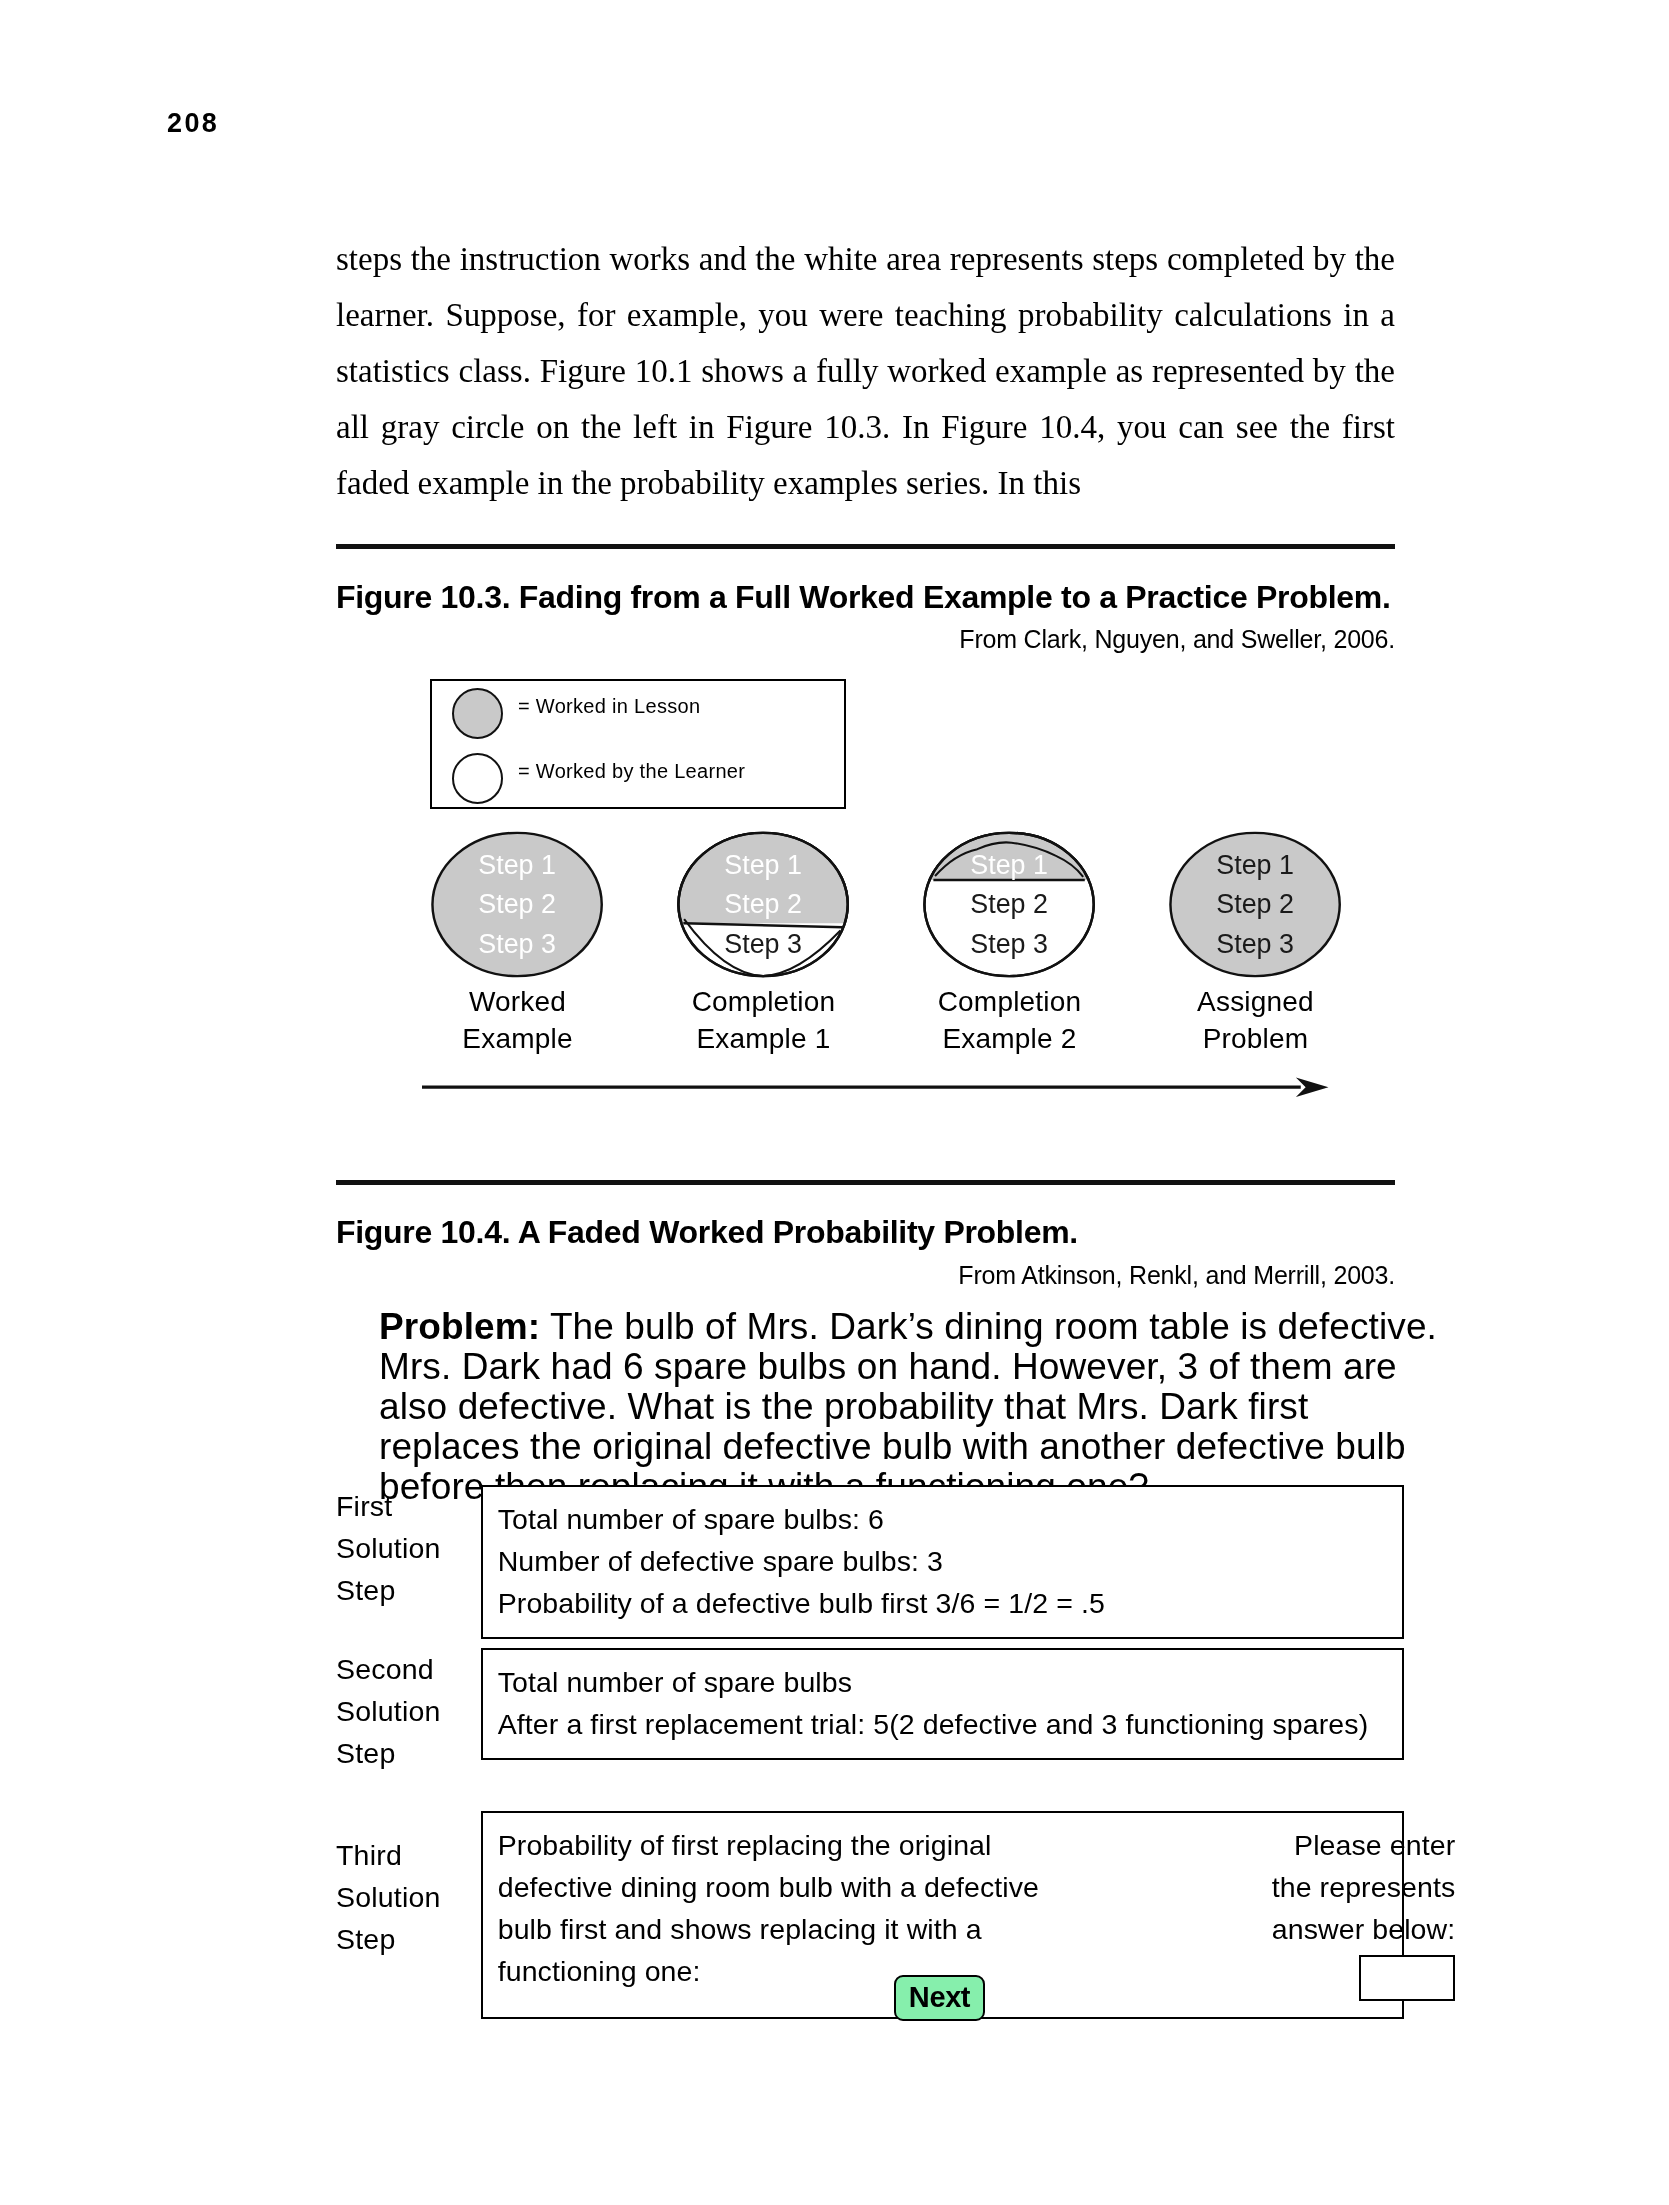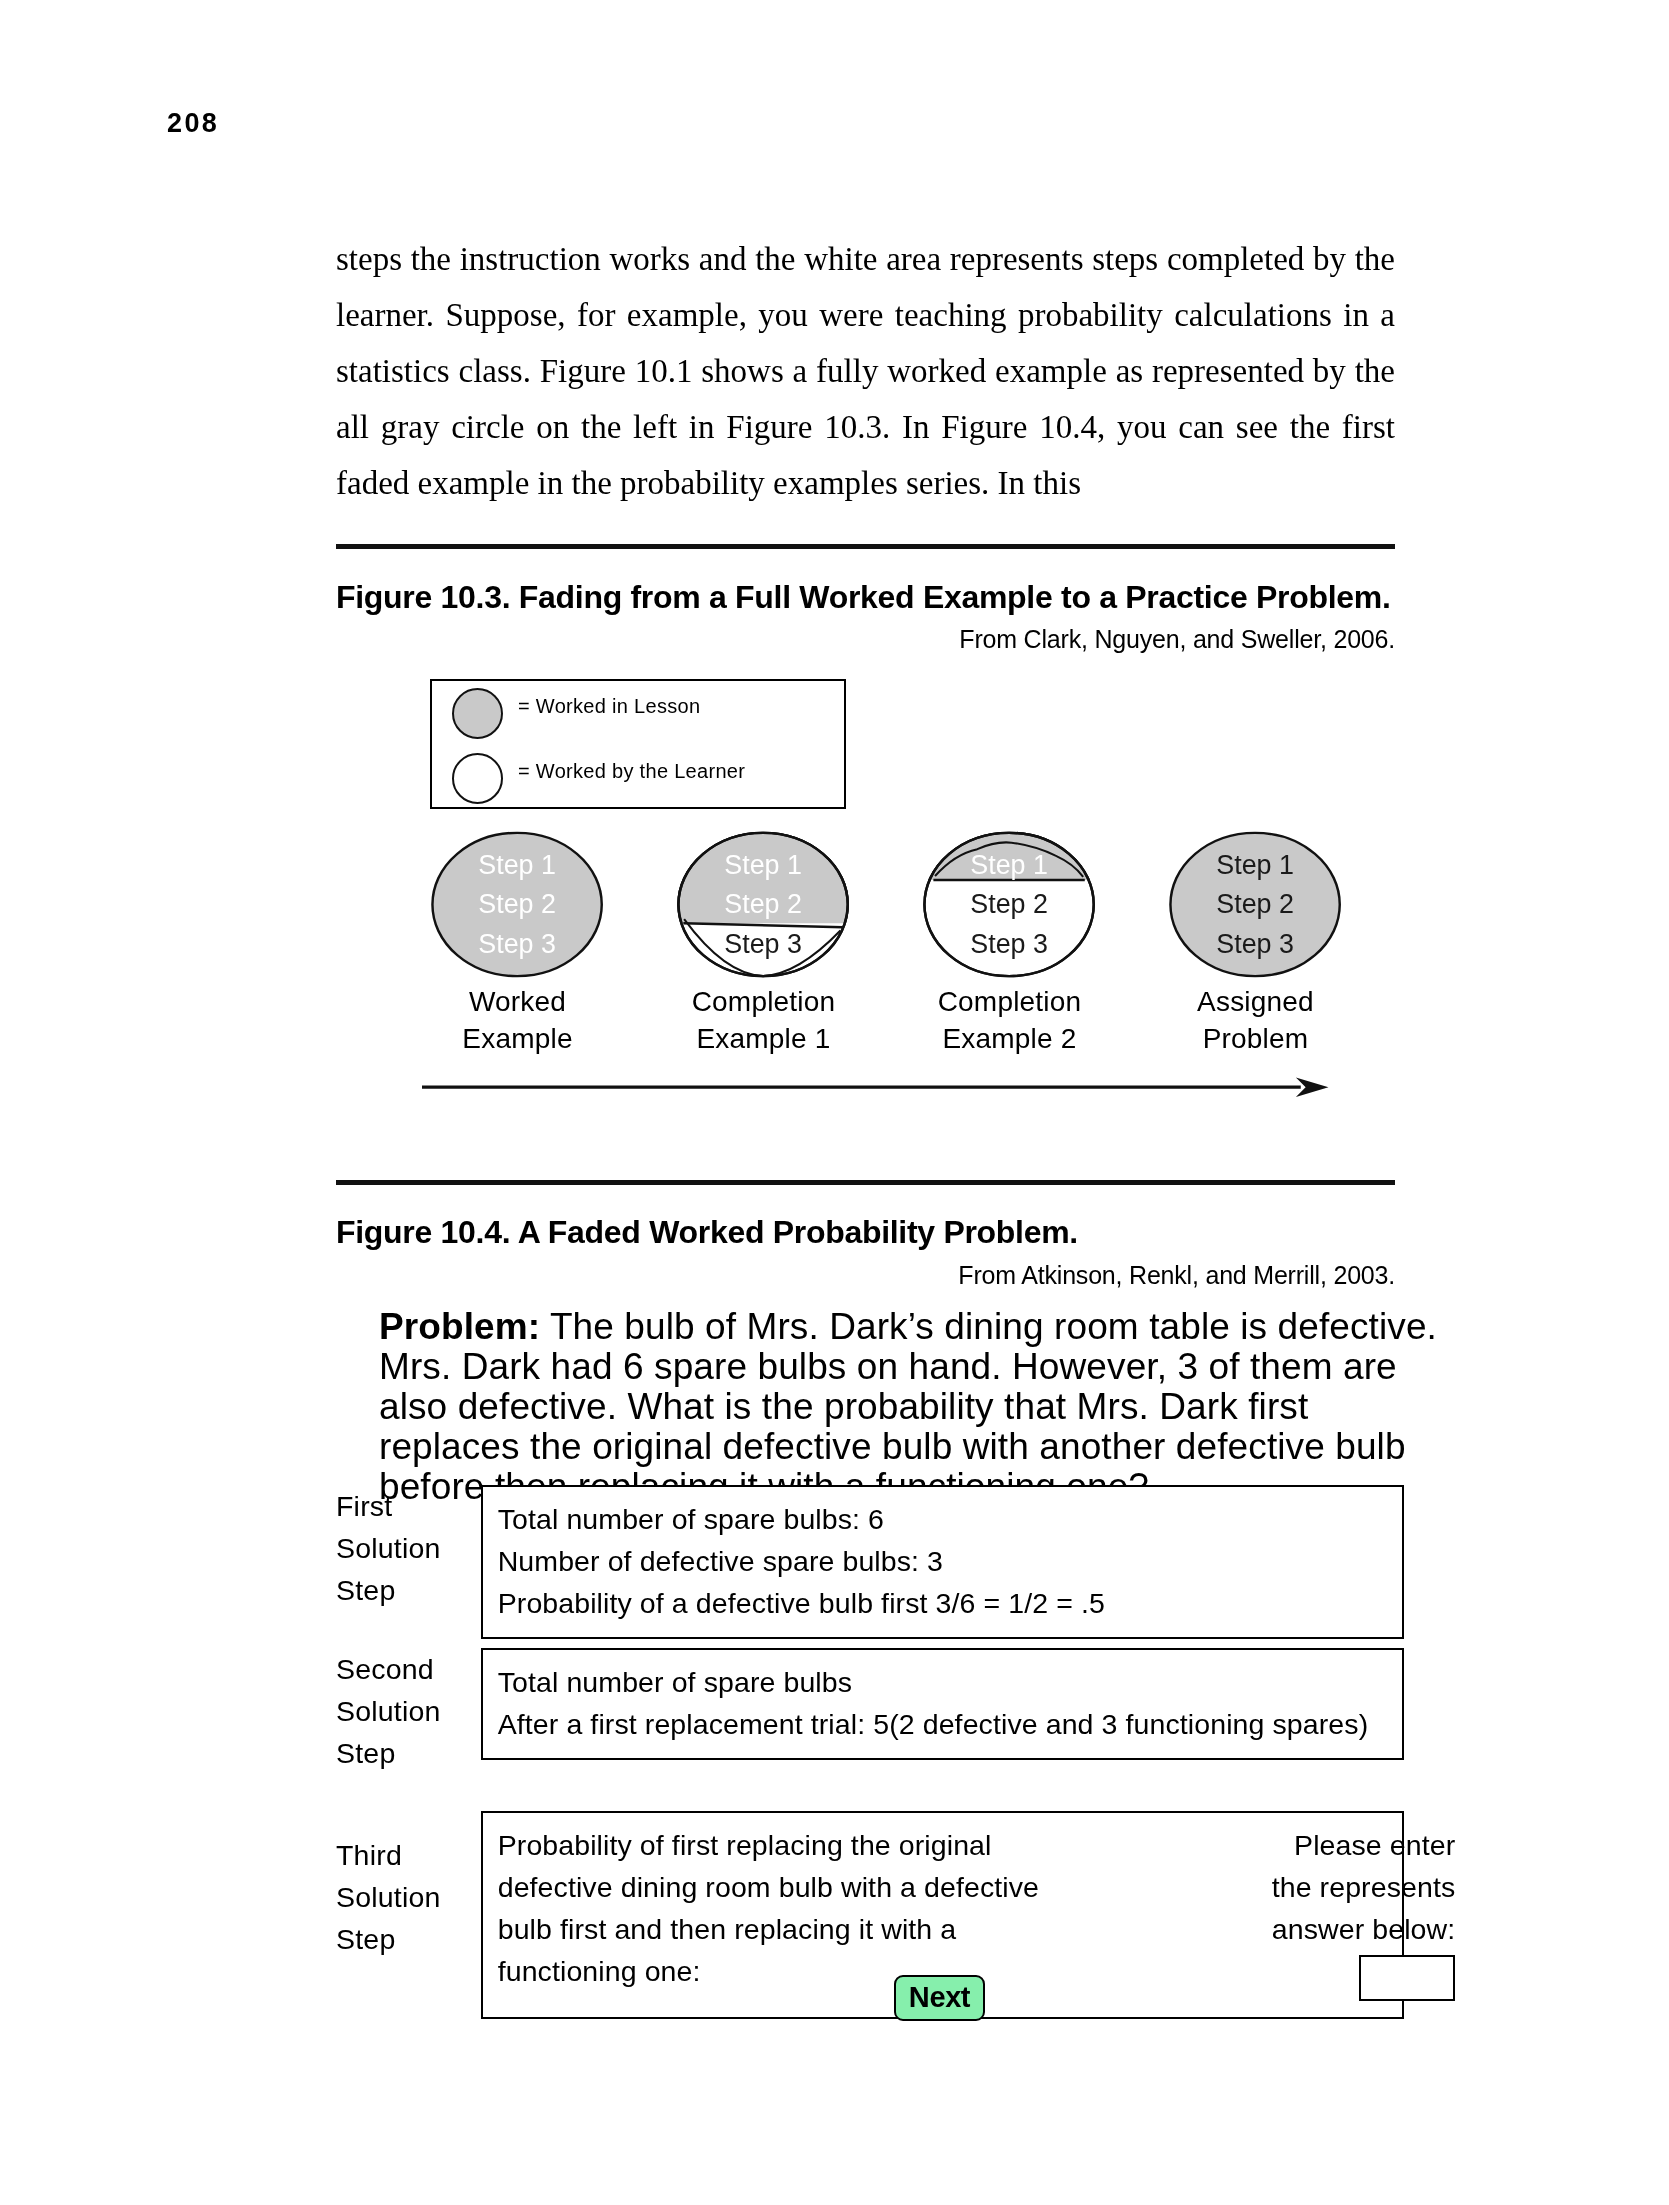--- a/index.html
+++ b/index.html
@@ -275,21 +275,21 @@
   <div class="step-label" style="top:23px;">
     <div>Third</div>
     <div>Solution</div>
     <div>Step</div>
   </div>
   <div class="step-box">
     <div class="third-inner">
       <div class="third-left">
         <div class="step-line">Probability of first replacing the original</div>
         <div class="step-line">defective dining room bulb with a defective</div>
-        <div class="step-line">bulb first and then replacing it with a</div>
+        <div class="step-line">bulb first and shows replacing it with a</div>
         <div class="step-line">functioning one:</div>
       </div>
       <div class="third-right">
         <div class="step-line">Please enter</div>
         <div class="step-line">the represents</div>
         <div class="step-line">answer below:</div>
         <div class="answer-input"></div>
       </div>
     </div>
   </div>

